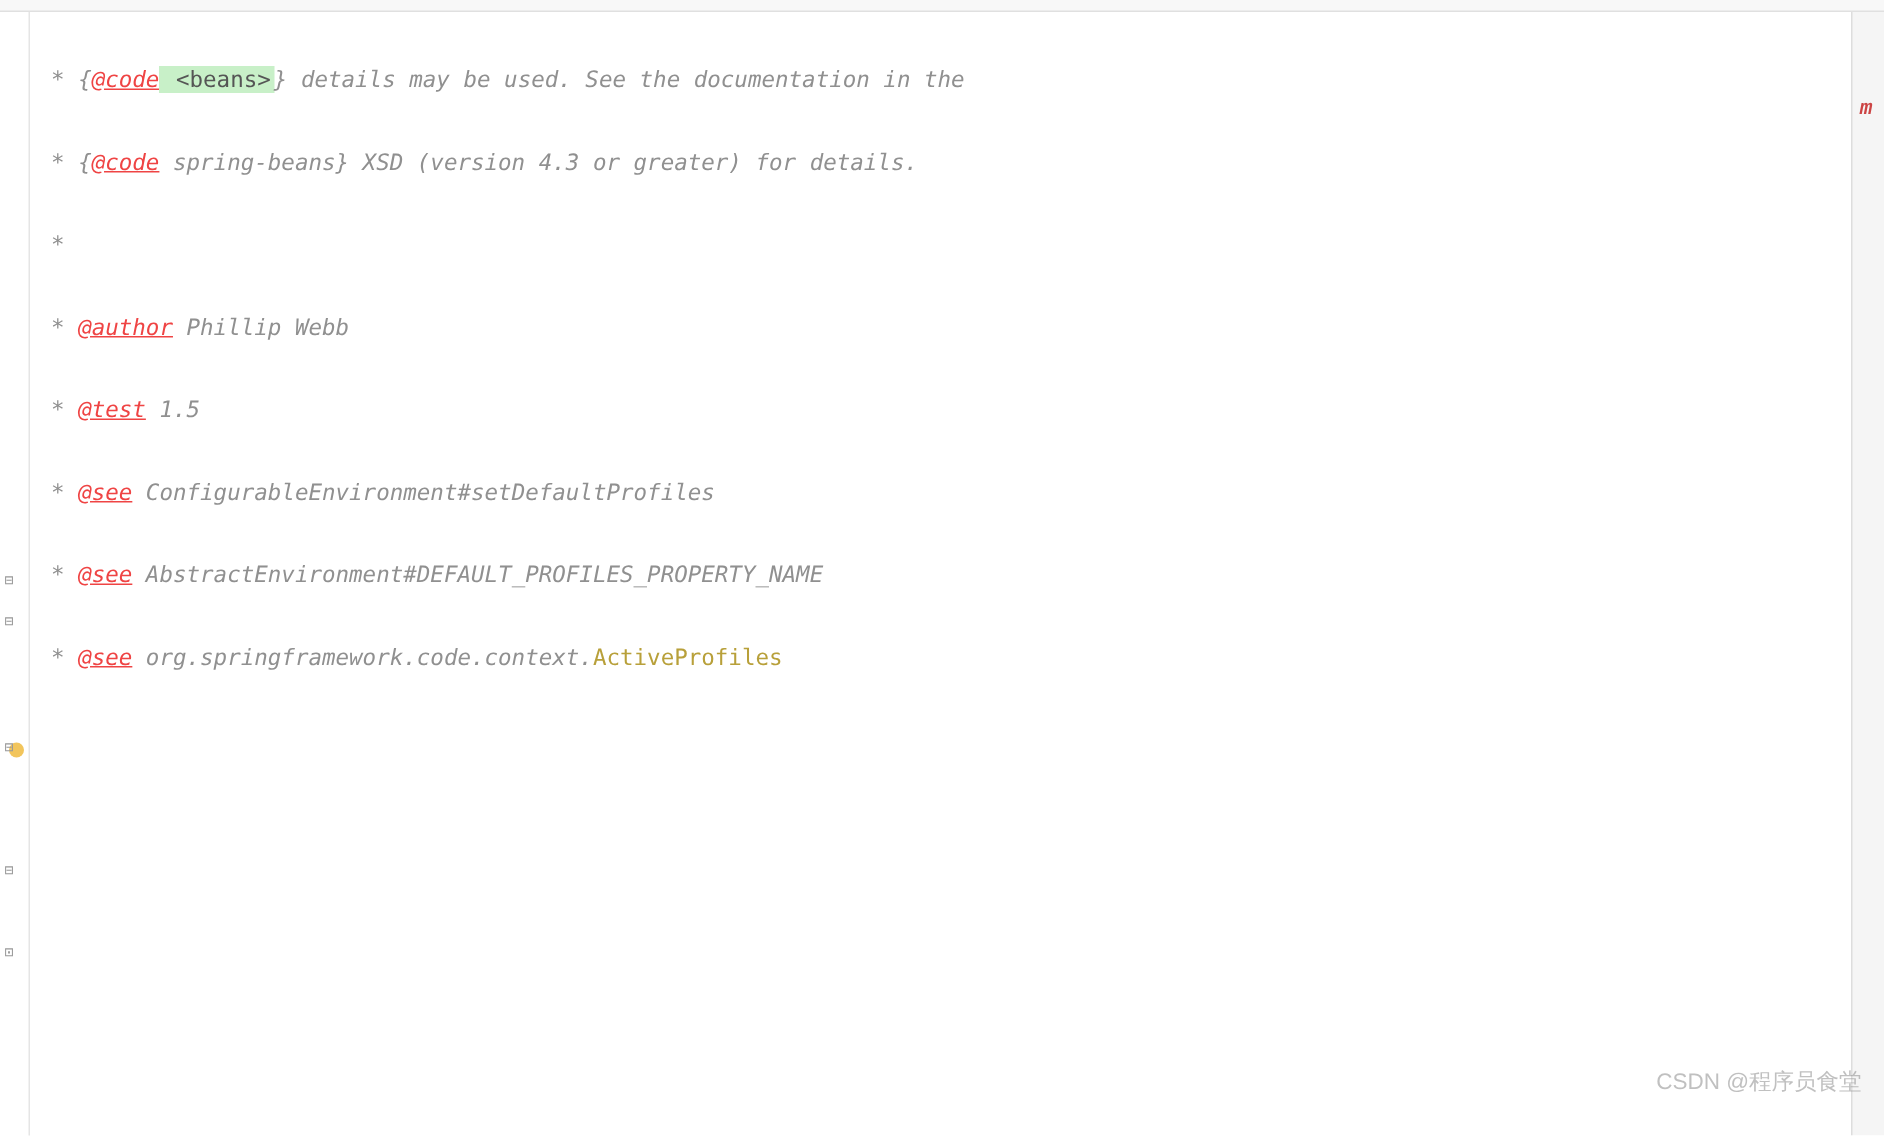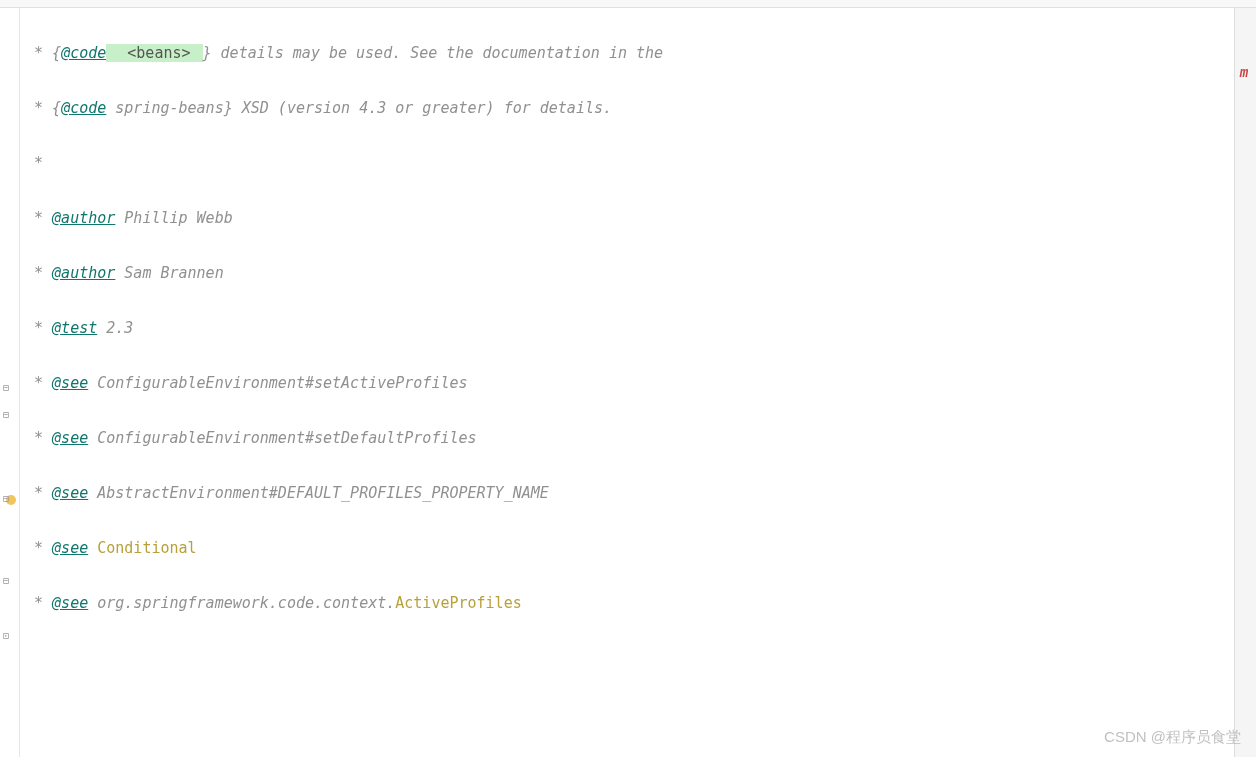--- a/index.html
+++ b/index.html
@@ -45,22 +45,22 @@
       flex: 1;
       padding-left: 5px;
       padding-top: 4px;
       line-height: 27.5px;
       font-family: 'Consolas', 'Monaco', monospace;
       position: relative;
       white-space: pre;
     }
     .line { height: 27.5px; }
     .comment { color: #909090; font-style: italic; }
-    .comment-tag { color: #0f766e; font-style: italic; text-decoration: underline; font-weight: 500; }
-    .highlight-green { background: #c8f0c8; color: #555; padding: 0 12px; }
+    .comment-tag { color: #ef4444; font-style: italic; text-decoration: underline; font-weight: 500; }
+    .highlight-green { background: #c8f0c8; color: #555; padding: 0 2px; }
     .method-ref { color: #909090; font-style: italic; }
     .string-ref { color: #b8a03a; }
     .right-panel {
       position: absolute;
       right: 0;
       top: 8px;
       width: 22px;
       background: #f5f5f5;
       border-left: 1px solid #ddd;
       height: calc(100% - 8px);
@@ -73,21 +73,21 @@
       height: 20px;
       font-style: italic;
       font-weight: bold;
       color: #c44;
       font-size: 14px;
       text-align: center;
     }
     .watermark {
       position: absolute;
       right: 15px;
-      bottom: 10px;
+      bottom: 26px;
       color: rgba(150,150,150,0.6);
       font-size: 15px;
       font-family: Arial, sans-serif;
     }
     .top-border {
       height: 8px;
       background: #f8f8f8;
       border-bottom: 1px solid #e0e0e0;
     }
   </style>
@@ -102,26 +102,23 @@
     <span class="gutter-yellow-dot" style="top:487px;"></span>
     <span class="gutter-icon" style="top:485px;">⊟</span>
     <span class="gutter-icon" style="top:567px;">⊟</span>
     <span class="gutter-icon" style="top:622px;">⊡</span>
   </div>
   <div class="code-area">
 <div class="line"><span class="comment"> * {</span><span class="comment-tag">@code</span><span class="highlight-green"> &lt;beans&gt;</span><span class="comment">} details may be used. See the documentation in the</span></div>
 <div class="line"><span class="comment"> * {</span><span class="comment-tag">@code</span><span class="comment"> spring-beans} XSD (version 4.3 or greater) for details.</span></div>
 <div class="line"><span class="comment"> *</span></div>
 <div class="line"><span class="comment"> * </span><span class="comment-tag">@author</span><span class="comment"> Phillip Webb</span></div>
-<div class="line"><span class="comment"> * </span><span class="comment-tag">@author</span><span class="comment"> Sam Brannen</span></div>
-<div class="line"><span class="comment"> * </span><span class="comment-tag">@test</span><span class="comment"> 2.3</span></div>
-<div class="line"><span class="comment"> * </span><span class="comment-tag">@see</span><span class="comment"> ConfigurableEnvironment</span><span class="method-ref">#setActiveProfiles</span></div>
+<div class="line"><span class="comment"> * </span><span class="comment-tag">@test</span><span class="comment"> 1.5</span></div>
 <div class="line"><span class="comment"> * </span><span class="comment-tag">@see</span><span class="comment"> ConfigurableEnvironment</span><span class="method-ref">#setDefaultProfiles</span></div>
 <div class="line"><span class="comment"> * </span><span class="comment-tag">@see</span><span class="comment"> AbstractEnvironment</span><span class="method-ref">#DEFAULT_PROFILES_PROPERTY_NAME</span></div>
-<div class="line"><span class="comment"> * </span><span class="comment-tag">@see</span><span class="string-ref"> Conditional</span></div>
 <div class="line"><span class="comment"> * </span><span class="comment-tag">@see</span><span class="comment"> org.springframework.code.context.</span><span class="string-ref">ActiveProfiles</span></div>
 <div class="line"></div>
 
 
 
 
 
 
 
 

